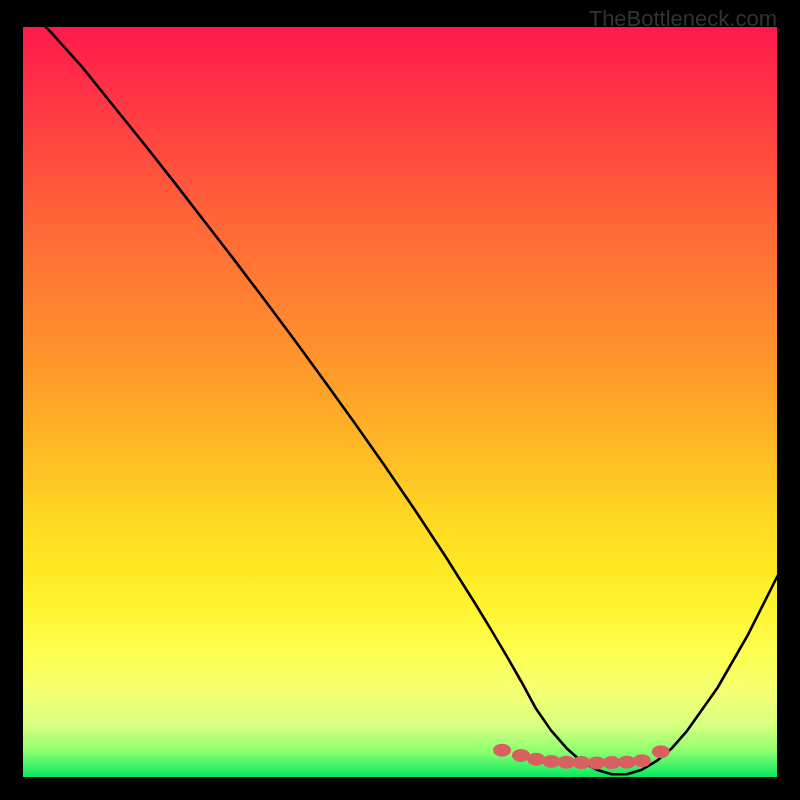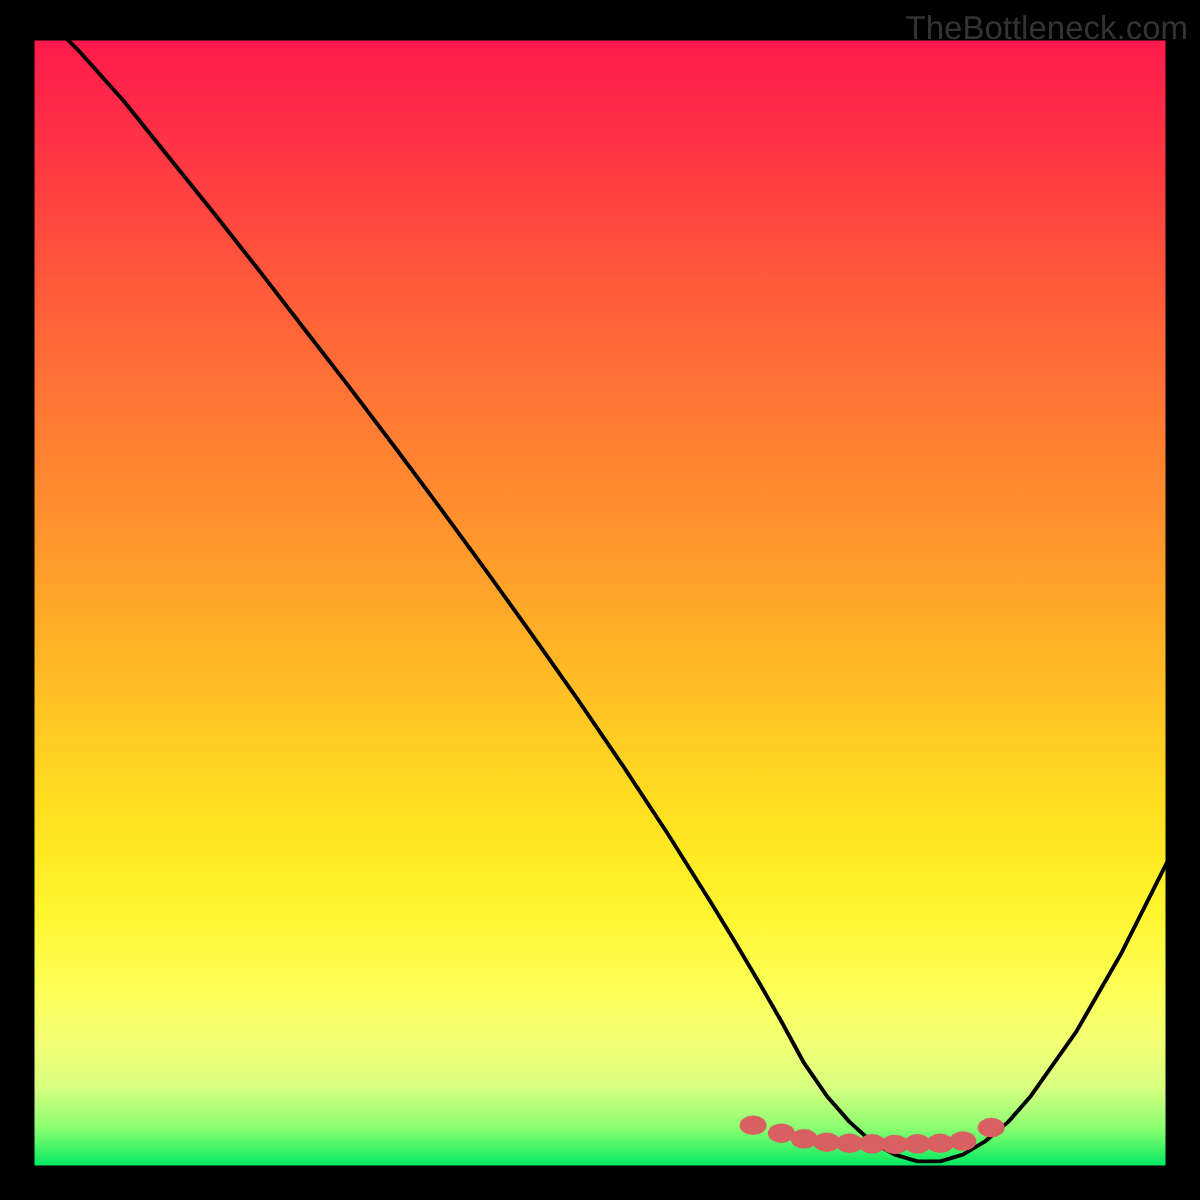--- a/index.html
+++ b/index.html
@@ -1,18 +1,18 @@
 <!DOCTYPE html>
 <html><head>
 <meta charset="utf-8">
 <style>
   * { margin: 0; padding: 0; box-sizing: border-box; }
   html, body { width: 800px; height: 800px; background: #000; font-family: Arial, sans-serif; }
   .container { position: relative; width: 800px; height: 800px; background: #000; }
-  .watermark { position: absolute; top: 6px; right: 8px; color: #333333; font-size: 22px; font-weight: 500; z-index: 10; }
+  .watermark { position: absolute; top: 6px; right: 23px; color: #333333; font-size: 22px; font-weight: 500; z-index: 10; }
   .plot-area { position: absolute; left: 22px; top: 26px; width: 756px; height: 752px; overflow: hidden; }
   .gradient { position: absolute; inset: 0; background: linear-gradient(to bottom,
       #ff1a4d 0%,
       #ff2a48 6%,
       #ff4240 14%,
       #ff5a3a 22%,
       #ff7634 32%,
       #ff8f2e 42%,
       #ffa728 50%,
       #ffbf24 58%,

